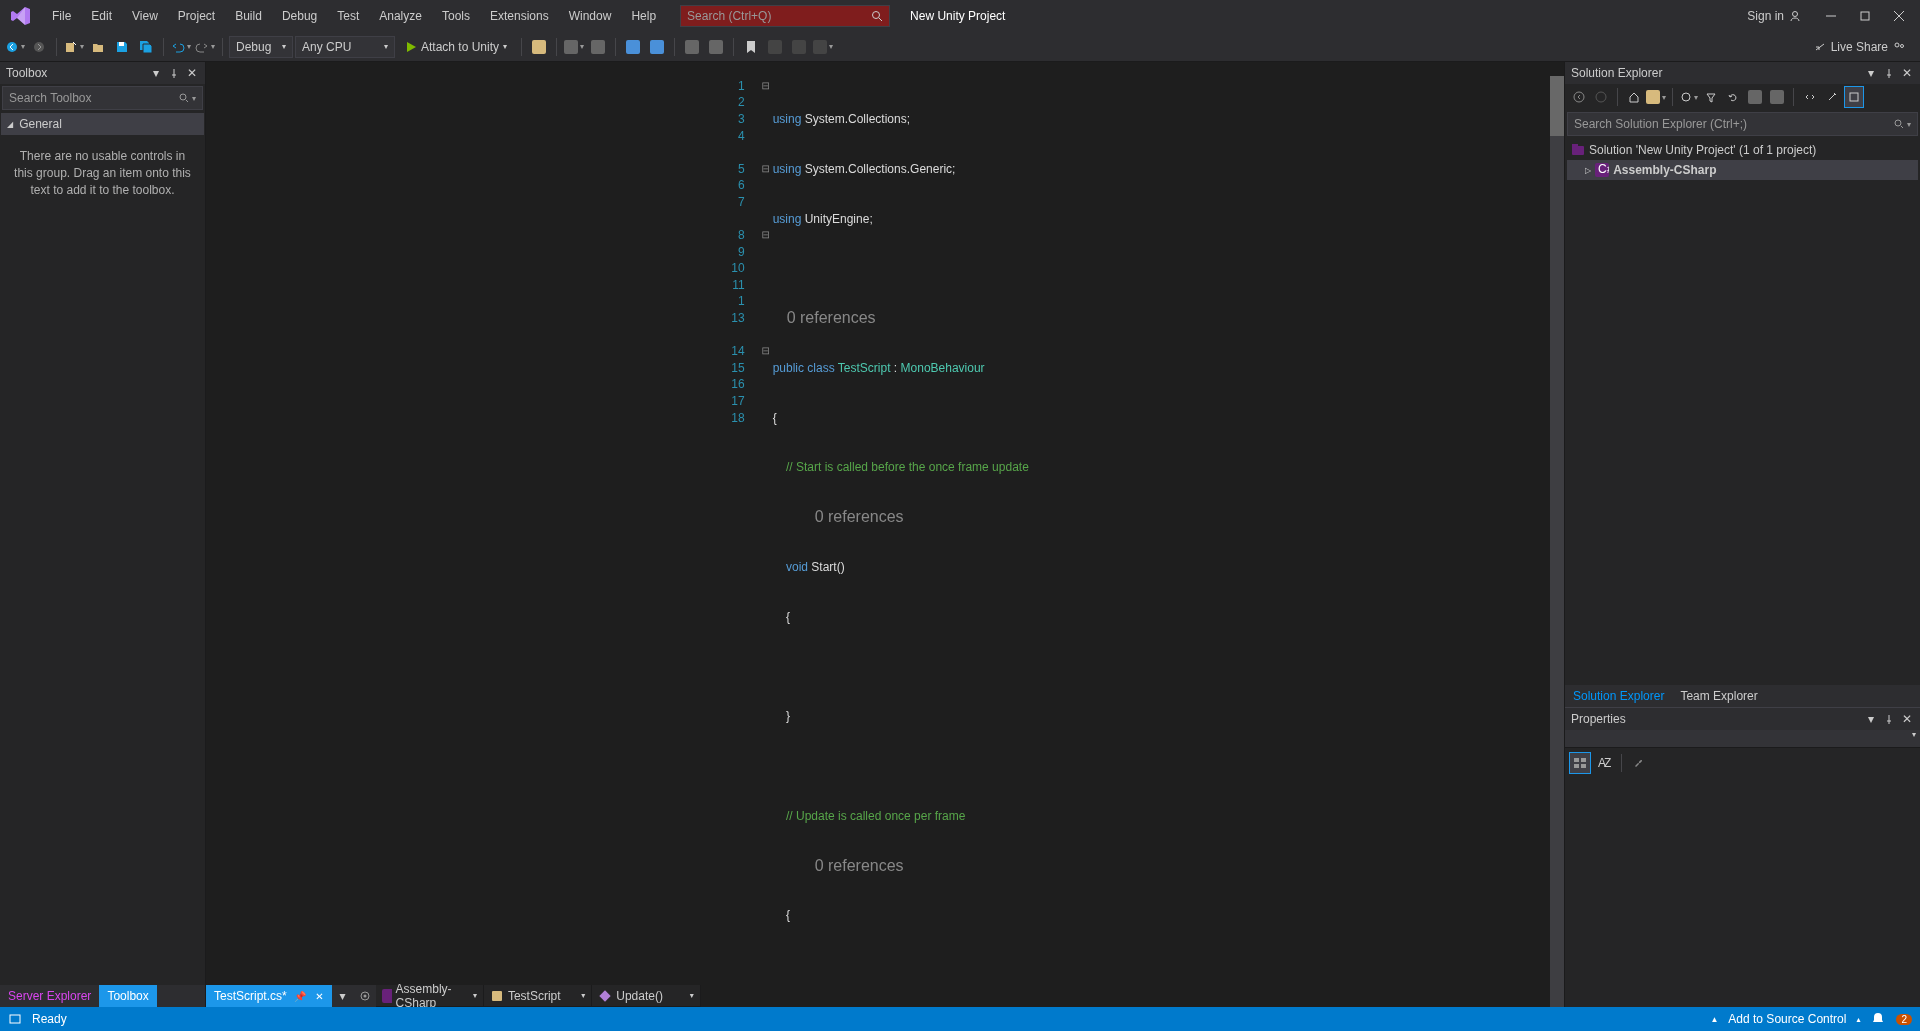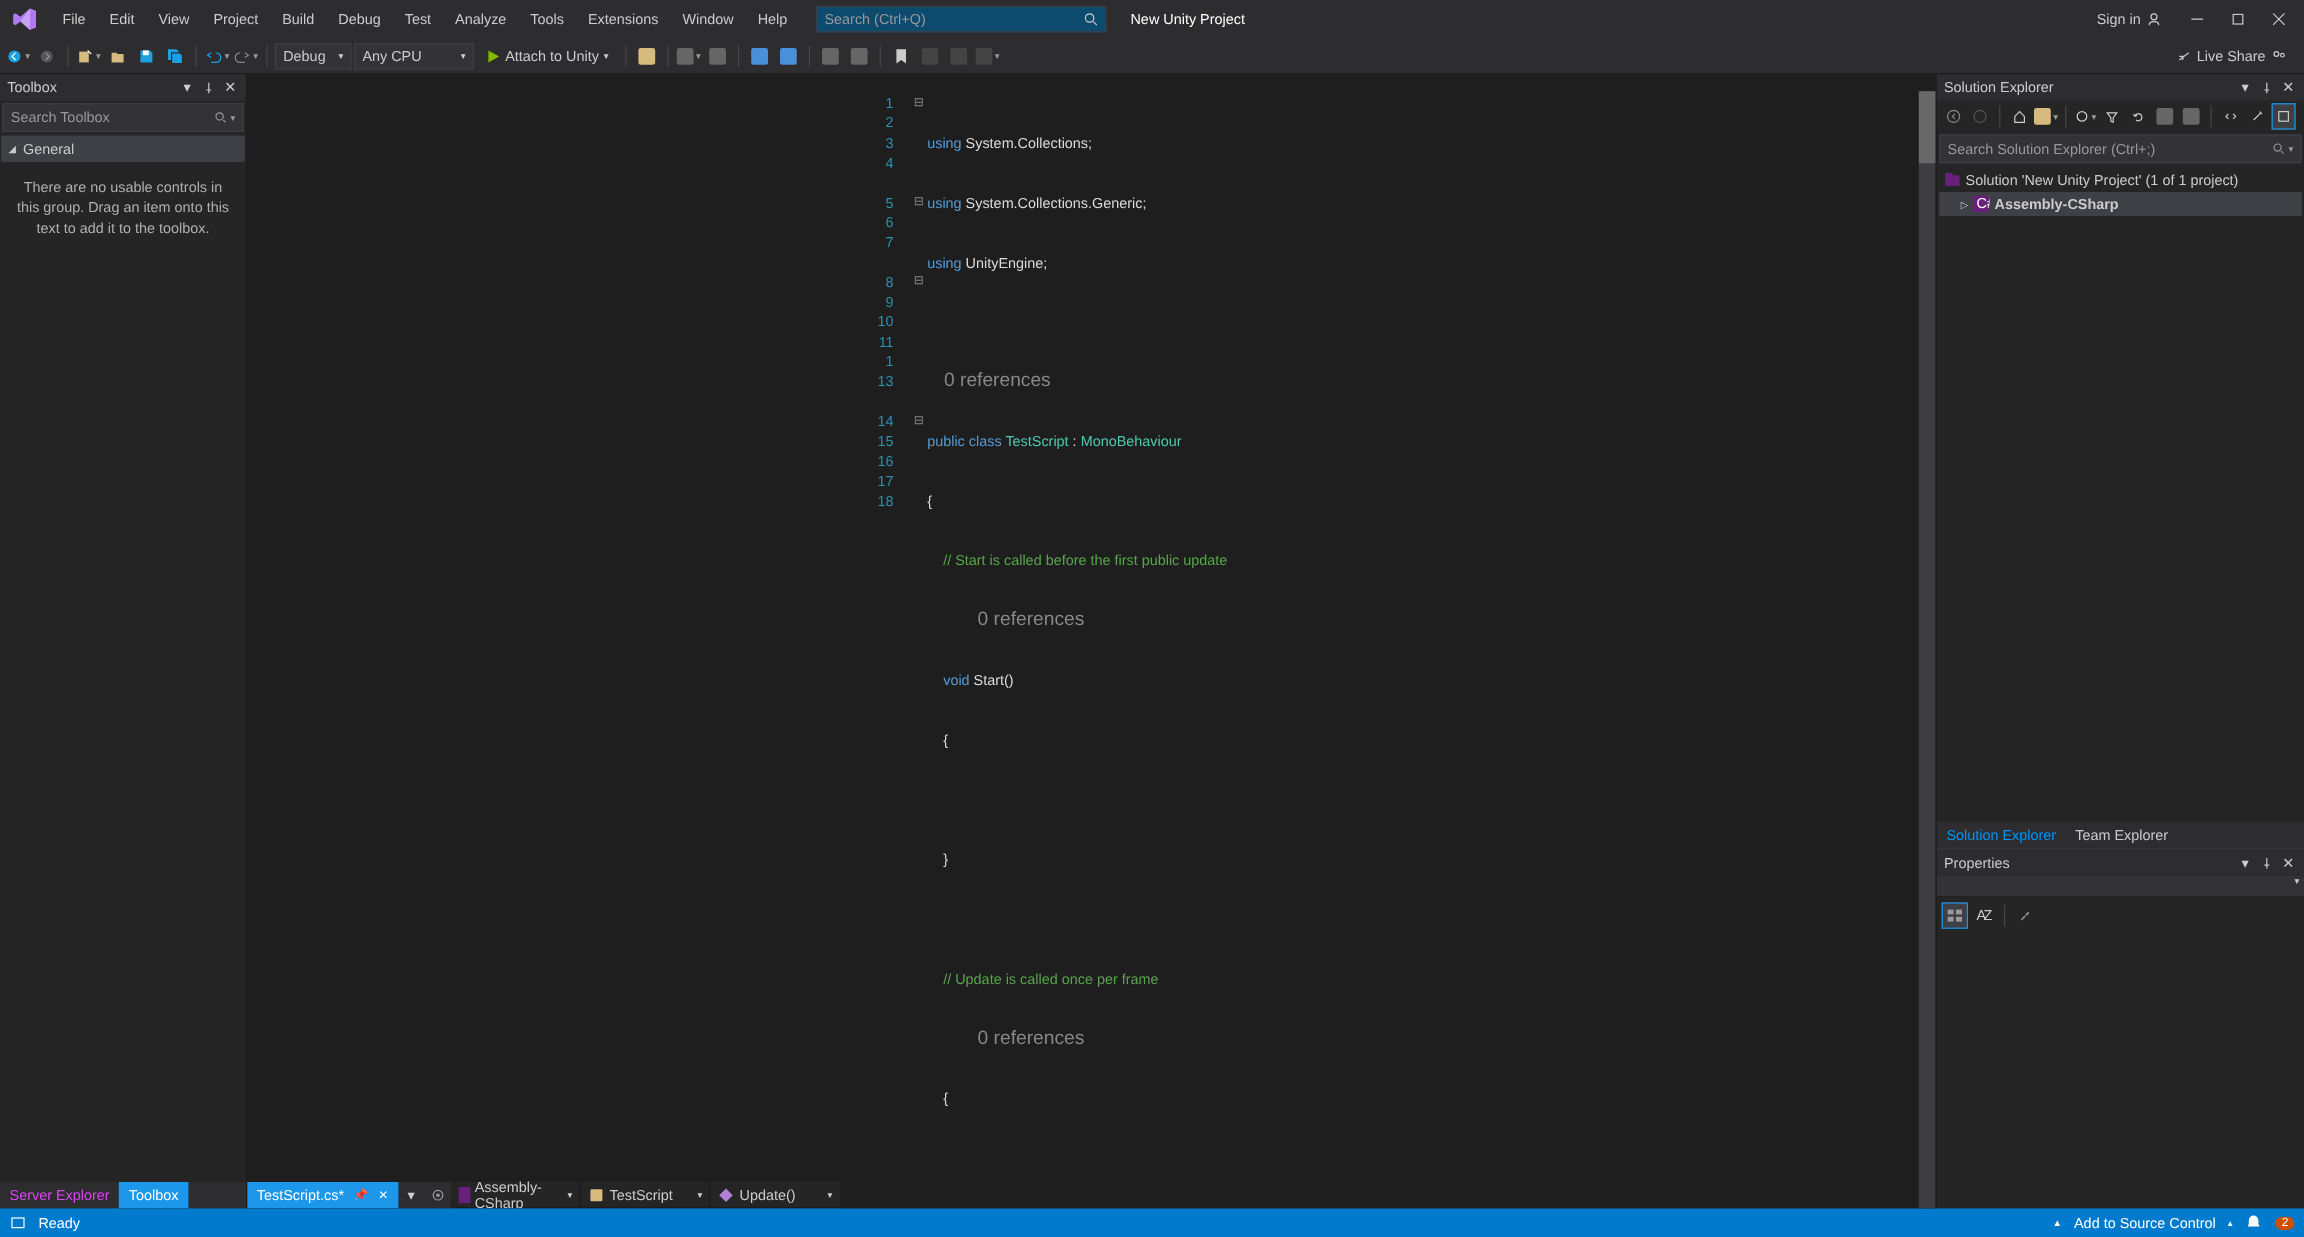--- a/index.html
+++ b/index.html
@@ -1,20 +1,20 @@
 <!DOCTYPE html>
 <html><head>
 <meta charset="utf-8">
 <style>
 * { margin:0; padding:0; box-sizing:border-box; font-family:"Segoe UI",Tahoma,sans-serif; font-size:12px; user-select:none; }
 body { width:1920px; height:1031px; background:#2d2d30; color:#ccc; overflow:hidden; display:flex; flex-direction:column; }
 .menubar { height:32px; background:#2d2d30; display:flex; align-items:center; padding:0 4px; }
 .vs-logo { width:22px; height:22px; margin:0 10px 0 6px; }
 .menubar .mitem { padding:4px 10px; color:#ccc; cursor:default; }
-.menubar .search { margin-left:14px; width:242px; height:22px; background:#0c4a6e; border:1px solid #3f3f46; color:#999; padding:0 6px; display:flex; align-items:center; justify-content:space-between; }
+.menubar .search { margin-left:14px; width:210px; height:22px; background:#7f1d1d; border:1px solid #3f3f46; color:#999; padding:0 6px; display:flex; align-items:center; justify-content:space-between; }
 .menubar .proj { margin-left:20px; color:#fff; }
 .menubar .spacer { flex:1; }
 .menubar .signin { color:#ccc; margin-right:12px; display:flex; align-items:center; gap:4px; }
 .winbtn { width:34px; height:26px; display:flex; align-items:center; justify-content:center; }
 .winbtn svg { stroke:#ccc; fill:none; }
 .toolbar { height:30px; background:#2d2d30; display:flex; align-items:center; gap:2px; padding:0 4px; border-bottom:1px solid #1b1b1c; }
 .tbtn { width:22px; height:22px; display:flex; align-items:center; justify-content:center; position:relative; }
 .drop::after { content:"▾"; font-size:8px; color:#999; margin-left:2px; }
 .sep { width:1px; height:18px; background:#46464a; margin:0 4px; }
 .combo { height:22px; background:#333337; border:1px solid #3f3f46; padding:0 6px; display:flex; align-items:center; min-width:64px; justify-content:space-between; color:#ccc; }
@@ -42,21 +42,21 @@
 .gutter { width:58px; text-align:right; color:#2b91af; padding-right:14px; line-height:16.6px; padding-top:2px; }
 .gutter .ln { height:16.6px; }
 .fold { width:14px; padding-top:2px; line-height:16.6px; }
 .fold .f { height:16.6px; color:#888; font-size:10px; text-align:center; }
 .code { flex:1; padding-top:2px; line-height:16.6px; white-space:pre; color:#dcdcdc; position:relative; }
 .code .cl { height:16.6px; }
 .kw { color:#569cd6; }
 .type { color:#4ec9b0; }
 .cmt { color:#57a64a; }
 .ref { color:#888; font-size:16px; height:16.6px; padding-left:14px; }
-.rightcol { width:307px; background:#252526; border-left:1px solid #1b1b1c; display:flex; flex-direction:column; }
+.rightcol { width:356px; background:#252526; border-left:1px solid #1b1b1c; display:flex; flex-direction:column; }
 .setb { height:26px; display:flex; align-items:center; gap:2px; padding:0 4px; }
 .setb .tbtn { width:20px; }
 .setb .wrench { border:1px solid #1c97ea; background:#3f3f46; }
 .setree { flex:1; padding:2px; color:#ccc; overflow:auto; }
 .setree .row { display:flex; align-items:center; height:20px; padding:0 4px; gap:4px; }
 .setree .row.sel { background:#3f3f46; }
 .rtabs { display:flex; background:#2d2d30; }
 .rtabs .rt { padding:4px 8px; }
 .rtabs .rt.active { color:#0097fb; }
 .proppanel { height:300px; border-top:1px solid #3f3f46; display:flex; flex-direction:column; }
@@ -361,21 +361,21 @@
           <div class="f"></div>
       </div>
       <div class="code">
         <div class="cl"><span class="kw">using</span> System.Collections;</div>
         <div class="cl"><span class="kw">using</span> System.Collections.Generic;</div>
         <div class="cl"><span class="kw">using</span> UnityEngine;</div>
         <div class="cl"></div>
         <div class="ref">0 references</div>
         <div class="cl"><span class="kw">public</span> <span class="kw">class</span> <span class="type">TestScript</span> : <span class="type">MonoBehaviour</span></div>
         <div class="cl">{</div>
-        <div class="cl">    <span class="cmt">// Start is called before the first public update</span></div>
+        <div class="cl">    <span class="cmt">// Start is called before the once frame update</span></div>
         <div class="ref" style="padding-left:42px">0 references</div>
         <div class="cl">    <span class="kw">void</span> Start()</div>
         <div class="cl">    {</div>
         <div class="cl">        </div>
         <div class="cl">    }</div>
         <div class="cl"></div>
         <div class="cl">    <span class="cmt">// Update is called once per frame</span></div>
         <div class="ref" style="padding-left:42px">0 references</div>
         <div class="cl">    {</div>
         

